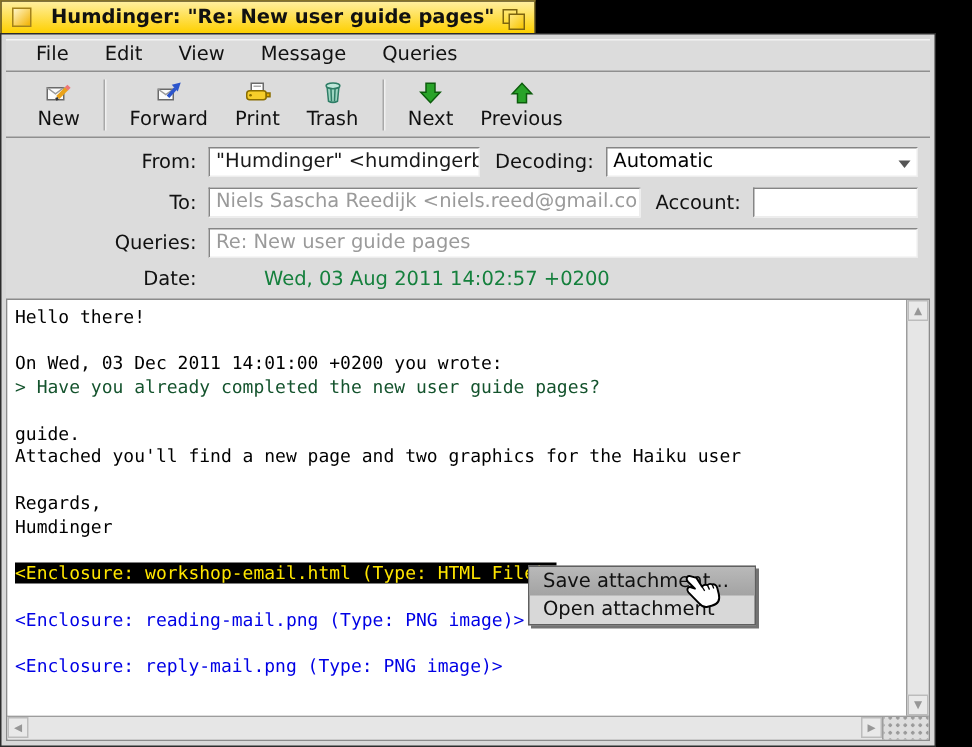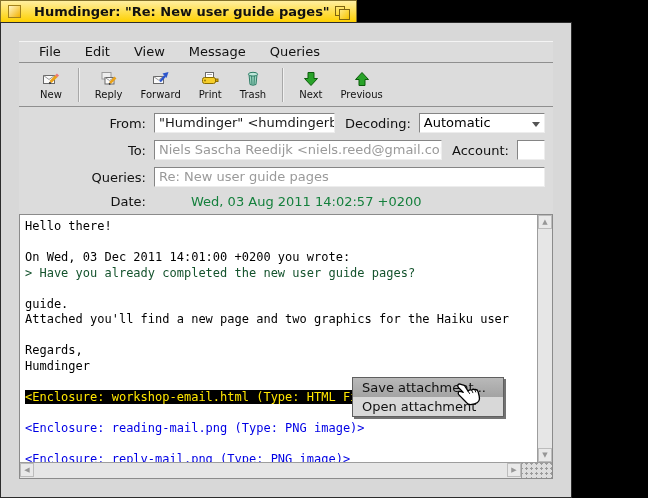--- a/index.html
+++ b/index.html
@@ -14,33 +14,33 @@
   .closebtn{width:13px;height:13px;margin-left:7px;
     background:linear-gradient(135deg,#fff6c8,#f3b200);
     border:1px solid #a3821c;box-sizing:border-box;}
   .titletext{font-size:13px;font-weight:bold;color:#111;margin-left:13px;white-space:nowrap;}
   .zoombtn{margin-left:auto;margin-right:6px;position:relative;width:15px;height:14px;}
   .zoombtn .sq1{position:absolute;left:0;top:1px;width:8px;height:8px;border:1px solid #7d6410;}
   .zoombtn .sq2{position:absolute;left:4px;top:4px;width:9px;height:9px;border:1px solid #7d6410;
     background:linear-gradient(135deg,#ffe77e,#f7c500);}
 
   
-  .window{position:absolute;left:0;top:22px;width:572px;height:476px;box-sizing:border-box;
-    background:#d8d8d8;border:1px solid #2c2c2c;padding:18px;display:flex;flex-direction:column;}
+  .window{position:absolute;left:0;top:22px;width:624px;height:476px;box-sizing:border-box;
+    background:#d8d8d8;border:1px solid #2c2c2c;padding:3px;display:flex;flex-direction:column;}
 
   
   .menubar{height:21px;background:#dcdcdc;border-bottom:1px solid #8f8f8f;
     display:flex;align-items:center;padding-left:8px;flex:0 0 auto;box-shadow:inset 0 1px 0 #f4f4f4;}
   .menuitem{font-size:13px;color:#111;padding:1px 12px;cursor:default;}
 
   
   .toolbar{height:43px;background:#dcdcdc;border-bottom:1px solid #8f8f8f;
     display:flex;align-items:center;padding-left:12px;flex:0 0 auto;}
   .tbtn{display:flex;flex-direction:column;align-items:center;justify-content:flex-start;
-    padding:1px 9px;font-size:10px;color:#111;}
+    padding:1px 9px;font-size:13px;color:#111;}
   .tbtn svg{display:block;margin-bottom:1px;}
   .tsep{width:1px;height:34px;background:#a8a8a8;box-shadow:1px 0 0 #f0f0f0;margin:0 7px;}
 
   
   .headers{background:#dcdcdc;padding:6px 8px 5px 0;flex:0 0 auto;}
   .hrow{display:flex;align-items:center;margin-bottom:7px;}
   .hrow:last-child{margin-bottom:0;gap:36px;}
   .hlabel{width:127px;text-align:right;padding-right:8px;font-size:13px;color:#111;flex:0 0 auto;}
   .hlabel2{padding:0 8px 0 10px;font-size:13px;color:#111;flex:0 0 auto;}
   .field{background:#fff;border:1px solid;border-color:#858585 #ededed #ededed #858585;
@@ -122,32 +122,20 @@
           <path d="M14.2 6.3 L16 4.5" stroke="#e77" stroke-width="3"></path>
           <path d="M7.2 13.3 L8.8 12.6" stroke="#333" stroke-width="2"></path>
         </svg>
       </span>
       <span>New</span>
     </div>
     <div class="tsep"></div>
     <div class="tbtn">
       <span>
         <svg width="18" height="18" viewBox="0 0 18 18">
-          <rect x="2" y="2.5" width="9" height="6.5" fill="#eee" stroke="#9a9a9a"></rect>
-          <rect x="5" y="7.5" width="9" height="6.5" fill="#fbfbfb" stroke="#6a6a6a"></rect>
-          <path d="M5 7.5 L9.5 10.5 L14 7.5" fill="none" stroke="#9a9a9a"></path>
-          <path d="M10 13 L15.5 7.5" stroke="#e9a21a" stroke-width="2.6"></path>
-          <path d="M9 14.2 L10.3 13.5" stroke="#333" stroke-width="1.8"></path>
-        </svg>
-      </span>
-      <span>Reply</span>
-    </div>
-    <div class="tbtn">
-      <span>
-        <svg width="18" height="18" viewBox="0 0 18 18">
           <rect x="1.5" y="6.5" width="10" height="7" fill="#fbfbfb" stroke="#6a6a6a"></rect>
           <path d="M1.5 6.5 L6.5 10 L11.5 6.5" fill="none" stroke="#9a9a9a"></path>
           <path d="M8 11.5 L13 6" stroke="#2c55cc" stroke-width="2.4"></path>
           <polygon points="10.5,3.5 16.5,2 14.5,8" fill="#2c55cc"></polygon>
         </svg>
       </span>
       <span>Forward</span>
     </div>
     <div class="tbtn">
       <span>

